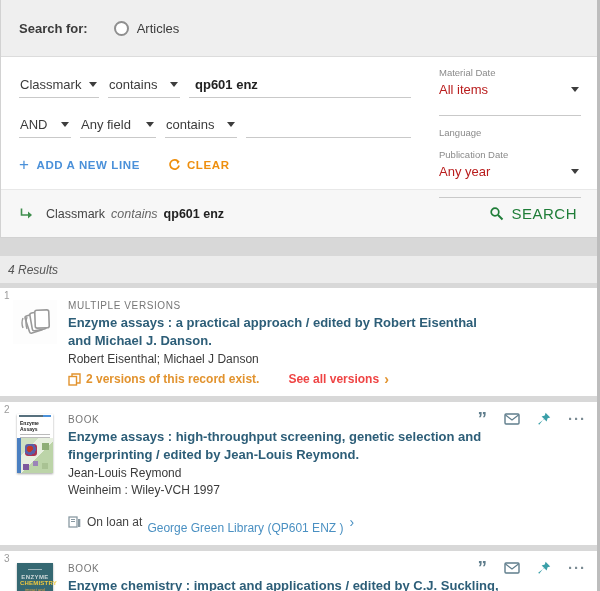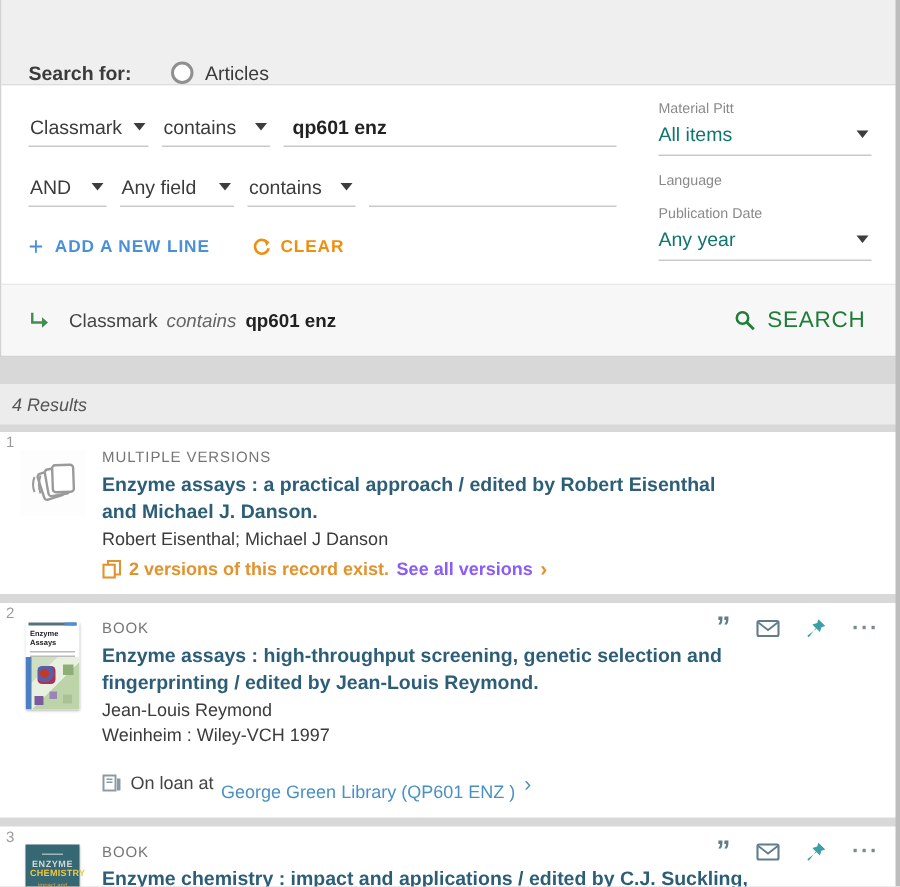--- a/index.html
+++ b/index.html
@@ -7,21 +7,21 @@
   body {
     background:#d8d8d8;
     font-family:"Liberation Sans", sans-serif;
     font-size:13px; color:#3b3b3b; position:relative;
   }
   .edge-strip { position:absolute; top:0; right:0; width:3px; height:591px; background:#bdbdbd; z-index:50; }
 
   
   .panel { background:#fff; border:1px solid #d2d2d2; border-top:none; }
   .topbar { height:57px; background:#efefef; border-bottom:1px solid #dcdcdc;
-            display:flex; align-items:flex-end; padding:0 18px; }
+            display:flex; align-items:center; padding:0 18px; }
   .sflabel { font-weight:bold; margin-right:26px; }
   .radio { display:flex; align-items:center; margin-right:34px; cursor:pointer; }
   .rdot { width:15px; height:15px; border:2px solid #8f8f8f; border-radius:50%;
           margin-right:8px; position:relative; background:#fff; }
   .rdot.on { border-color:#3a9fa8; }
   .rdot.on::after { content:''; position:absolute; inset:2px; border-radius:50%; background:#3a9fa8; }
 
   .formarea { position:relative; padding:18px 18px 12px 18px; min-height:132px; background:#fff; }
   .fleft { width:392px; }
   .frow { display:flex; align-items:flex-end; margin-bottom:17px; }
@@ -37,21 +37,21 @@
              font-family:inherit; font-size:11.5px; font-weight:bold; letter-spacing:.6px; }
   .addline { color:#4a90d9; margin-right:28px; }
   .addline .plus { font-size:17px; font-weight:normal; margin-right:7px; line-height:12px; }
   .clearbtn { color:#ee8f0e; }
   .clearbtn svg { margin-right:6px; }
 
   .filters { position:absolute; top:10px; right:18px; width:142px; }
   .filter { margin-bottom:11px; cursor:pointer; }
   .flabel { font-size:9.5px; color:#8a8a8a; margin-bottom:2px; }
   .fval { display:flex; align-items:center; justify-content:space-between;
-          border-bottom:1px solid #c9c9c9; padding:2px 2px 6px 0; color:#0f766e; }
+          border-bottom:1px solid #c9c9c9; padding:2px 2px 18px 0; color:#b91c1c; }
 
   .summary { height:48px; background:#f7f7f7; border-top:1px solid #e8e8e8;
              display:flex; align-items:center; justify-content:space-between; padding:0 22px 0 18px; }
   .sumleft { display:flex; align-items:center; font-size:12.5px; }
   .sumleft svg { margin-right:12px; }
   .sum-field { color:#444; margin-right:6px; }
   .sum-op { font-style:italic; color:#666; margin-right:6px; }
   .sum-val { font-weight:bold; color:#222; }
   .searchbtn { display:flex; align-items:center; background:none; border:none; cursor:pointer;
                font-family:inherit; font-size:15px; color:#1f7d38; letter-spacing:.5px; }
@@ -65,21 +65,21 @@
   .rnum { position:absolute; left:4px; top:2px; font-size:10px; color:#9b9b9b; }
   .thumbcol { width:46px; margin:8px 10px 0 0; display:flex; justify-content:center; flex-shrink:0; }
   .rbody { flex:1; padding-right:88px; }
   .rtype { font-size:10px; letter-spacing:.6px; color:#767676; margin:8px 0 3px; }
   .rtitle { display:block; font-size:13px; font-weight:bold; color:#2d5e78; line-height:1.35;
             text-decoration:none; cursor:pointer; max-width:440px; }
   .rauthors, .rpub { font-size:12px; color:#3b3b3b; margin-top:3px; }
   .vrow { display:flex; align-items:center; margin-top:6px; font-size:12px; font-weight:bold; }
   .vrow svg { margin-right:5px; }
   .vtext { color:#e2932e; margin-right:5px; }
-  .vlink { color:#8b5cf6; text-decoration:none; cursor:pointer; }
+  .vlink { color:#ef4444; text-decoration:none; cursor:pointer;margin-left:24px; }
   .vchev { color:#e2932e; margin-left:5px; font-size:14px; line-height:10px; }
   .avrow { display:flex; align-items:center; margin-top:12px; font-size:12px; }
   .avrow svg { margin-right:6px; }
   .avstatus { margin-right:5px; color:#444; }
   .avlink { color:#4a90c2; text-decoration:none; cursor:pointer;margin-top:12px; }
   .avchev { color:#4a90c2; margin-left:6px; font-size:14px; line-height:10px; }
   .ractions { position:absolute; top:10px; right:14px; display:flex; align-items:center; }
   .act { margin-left:17px; cursor:pointer; display:flex; align-items:center; }
   .act.quote { font-size:19px; font-weight:bold; color:#5f7d8c; line-height:10px; height:12px; }
   .act.dots { font-size:15px; font-weight:bold; color:#7a8a93; letter-spacing:1px; line-height:8px; }
@@ -163,21 +163,21 @@
             <path d="M10.6 4.2 A4.6 4.6 0 1 0 11.1 7.5" fill="none" stroke="#ee8f0e" stroke-width="1.7"></path>
             <path d="M7.8 1.2 L11.6 3.4 L9.6 6.2 Z" fill="#ee8f0e"></path>
           </svg>
           <span>CLEAR</span>
         </button>
       </div>
     </div>
 
     <div class="filters">
       <div class="filter">
-        <div class="flabel">Material Pitt</div>
+        <div class="flabel">Material Date</div>
         <div class="fval">
           <span>All items</span>
           <span class="caret"></span>
         </div>
       </div>
       <div class="filter">
         <div class="flabel">Language</div>
       </div>
       <div class="filter">
         <div class="flabel">Publication Date</div>

